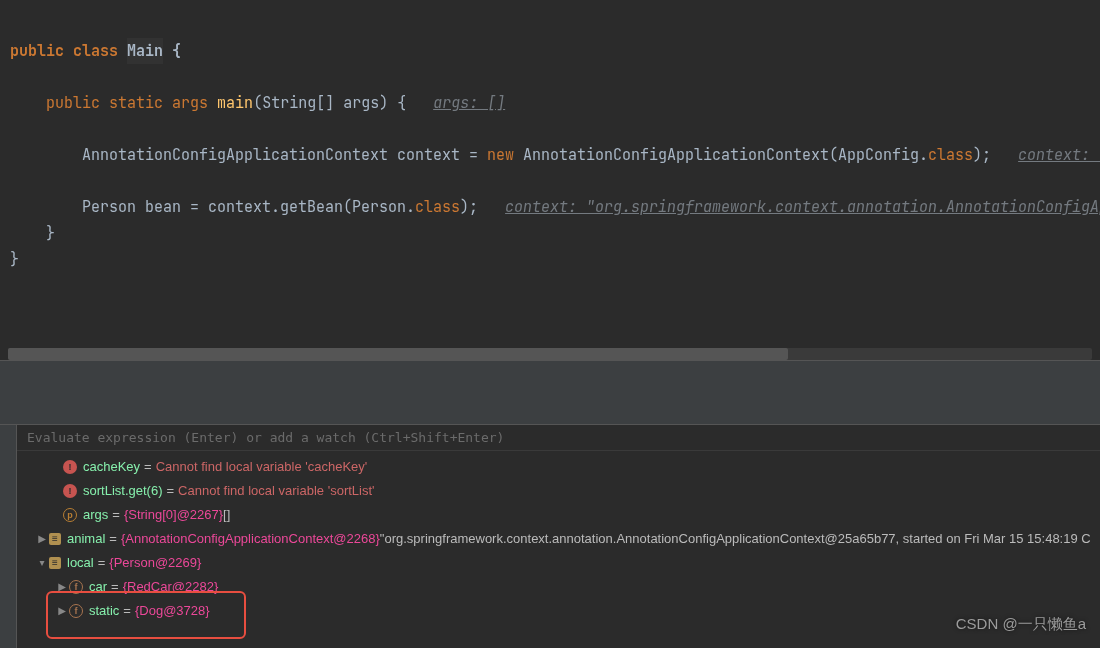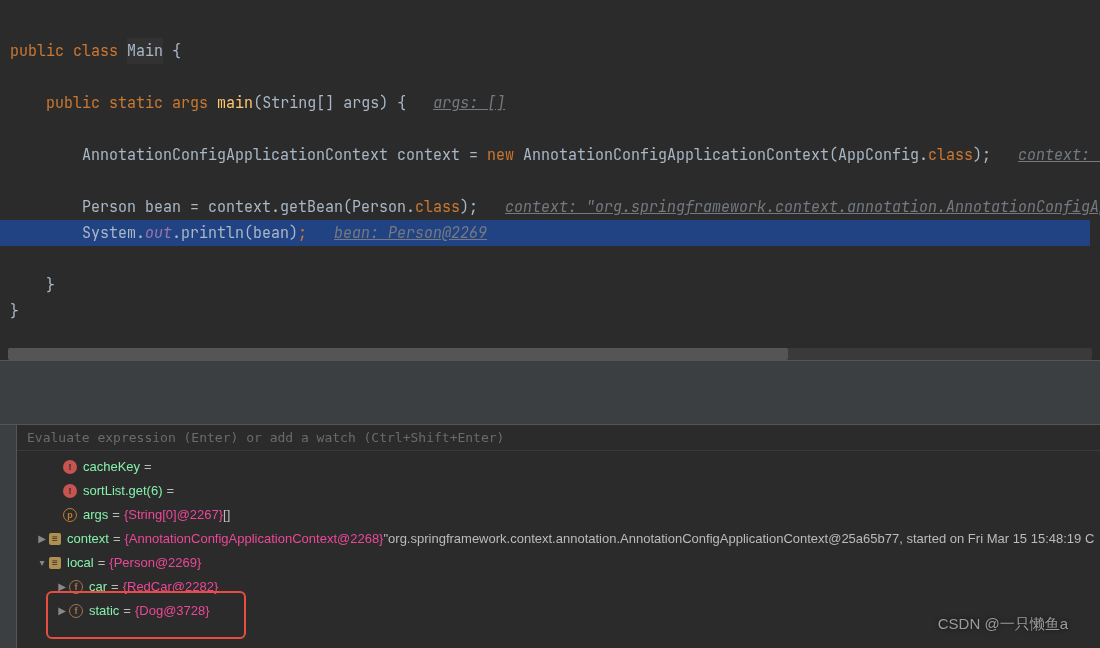--- a/index.html
+++ b/index.html
@@ -34,21 +34,21 @@
       background: #323232;
       display: inline-block;
     }
     .sel-line {
       background: #214283;
       display: block;
       margin-left: -10px;
       padding-left: 10px;
       width: calc(100% + 10px);
     }
-    .gutter-line { position: relative; }
+    .gutter-line { position: relative; font-weight: bold; }
     .scroll-h {
       position: absolute;
       bottom: 0;
       left: 8px;
       right: 8px;
       height: 12px;
       background: #3a3a3a;
       border-radius: 2px;
     }
     .scroll-thumb {
@@ -134,41 +134,40 @@
       border: 2px solid #e84e40;
       border-radius: 6px;
       width: 200px;
       height: 48px;
       left: 46px;
       top: 591px;
       pointer-events: none;
     }
     .watermark {
       position: absolute;
-      right: 32px;
+      right: 14px;
       bottom: 14px;
       color: #9c9c9c;
       font-size: 15px;
       text-shadow: 0 0 4px rgba(0,0,0,0.6);
       font-family: Arial, sans-serif;
     }
   </style>
 </head>
 <body>
 
 <div class="editor-panel">
   <div class="code">
 <span class="gutter-line"><span class="kw">public</span> <span class="kw">class</span> <span class="hl-current">Main</span><span> {</span></span>
 
     <span class="kw">public</span> <span class="kw">static</span> <span class="kw">args</span> <span class="method">main</span><span class="str-type">(String[] args) {</span>   <span class="hint">args: []</span>
 
         <span>AnnotationConfigApplicationContext context = </span><span class="kw">new</span><span> AnnotationConfigApplicationContext(AppConfig.</span><span class="class-kw">class</span><span>);</span>   <span class="hint">context: "</span>
 
         <span>Person bean = context.getBean(Person.</span><span class="class-kw">class</span><span>);</span>   <span class="hint">context: "org.springframework.context.annotation.AnnotationConfigAp</span>
-<span class="sel-line">        <span>System.</span><span class="field">out</span><span>.println(bean)</span><span class="kw">;</span>   <span class="hint">bean: Person@2269</span></span>
     <span>}</span>
 <span>}</span>
   </div>
   <div class="scroll-h">
     <div class="scroll-thumb"></div>
   </div>
 </div>
 
 <div class="divider"></div>
 
@@ -176,42 +175,44 @@
   <div class="debug-left-gutter"></div>
   <div class="debug-main">
     <div class="eval-bar">Evaluate expression (Enter) or add a watch (Ctrl+Shift+Enter)</div>
     <div class="var-tree">
 
       <div class="var-row depth1">
         <span class="arrow blank">▶</span>
         <span class="icon-badge icon-error">!</span>
         <span class="var-name">cacheKey</span>
         <span class="var-eq">=</span>
+        <span class="var-err">Cannot find local variable 'cacheKey'</span>
       </div>
 
       <div class="var-row depth1">
         <span class="arrow blank">▶</span>
         <span class="icon-badge icon-error">!</span>
         <span class="var-name">sortList.get(6)</span>
         <span class="var-eq">=</span>
+        <span class="var-err">Cannot find local variable 'sortList'</span>
       </div>
 
       <div class="var-row depth1">
         <span class="arrow blank">▶</span>
         <span class="icon-badge icon-param">p</span>
         <span class="var-name">args</span>
         <span class="var-eq">=</span>
         <span class="var-type">{String[0]@2267}</span>
         <span class="var-val"> []</span>
       </div>
 
       <div class="var-row depth1" style="padding-left:18px">
         <span class="arrow">▶</span>
         <span class="icon-badge icon-obj"></span>
-        <span class="var-name">context</span>
+        <span class="var-name">animal</span>
         <span class="var-eq">=</span>
         <span class="var-type">{AnnotationConfigApplicationContext@2268}</span>
         <span class="var-val"> "org.springframework.context.annotation.AnnotationConfigApplicationContext@25a65b77, started on Fri Mar 15 15:48:19 C</span>
       </div>
 
       <div class="var-row depth1" style="padding-left:18px">
         <span class="arrow">▾</span>
         <span class="icon-badge icon-obj"></span>
         <span class="var-name">local</span>
         <span class="var-eq">=</span>

